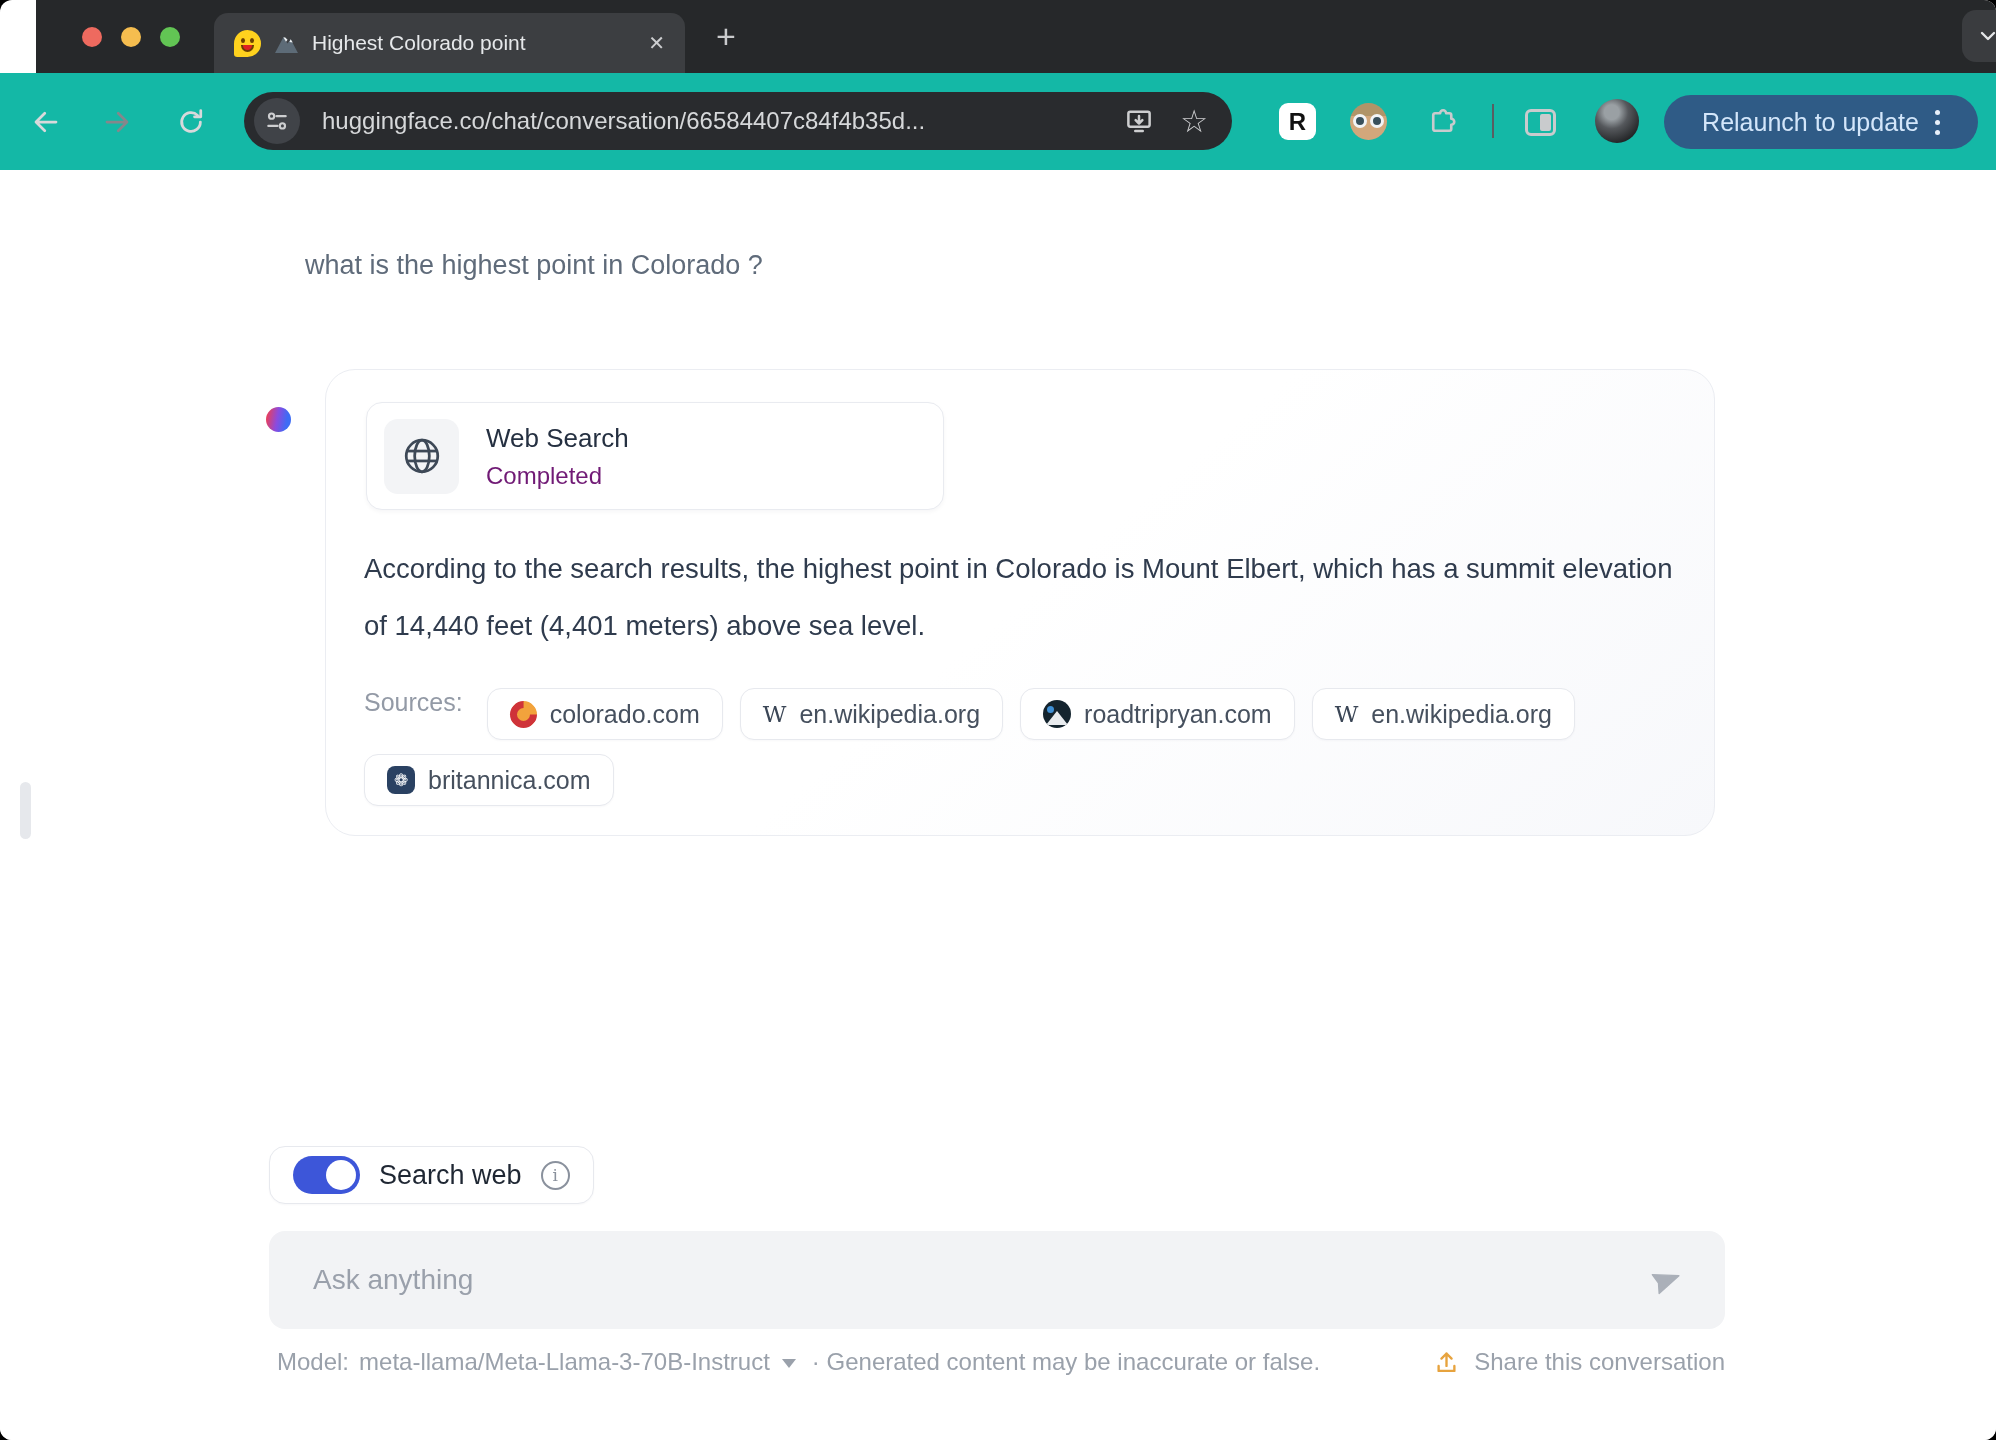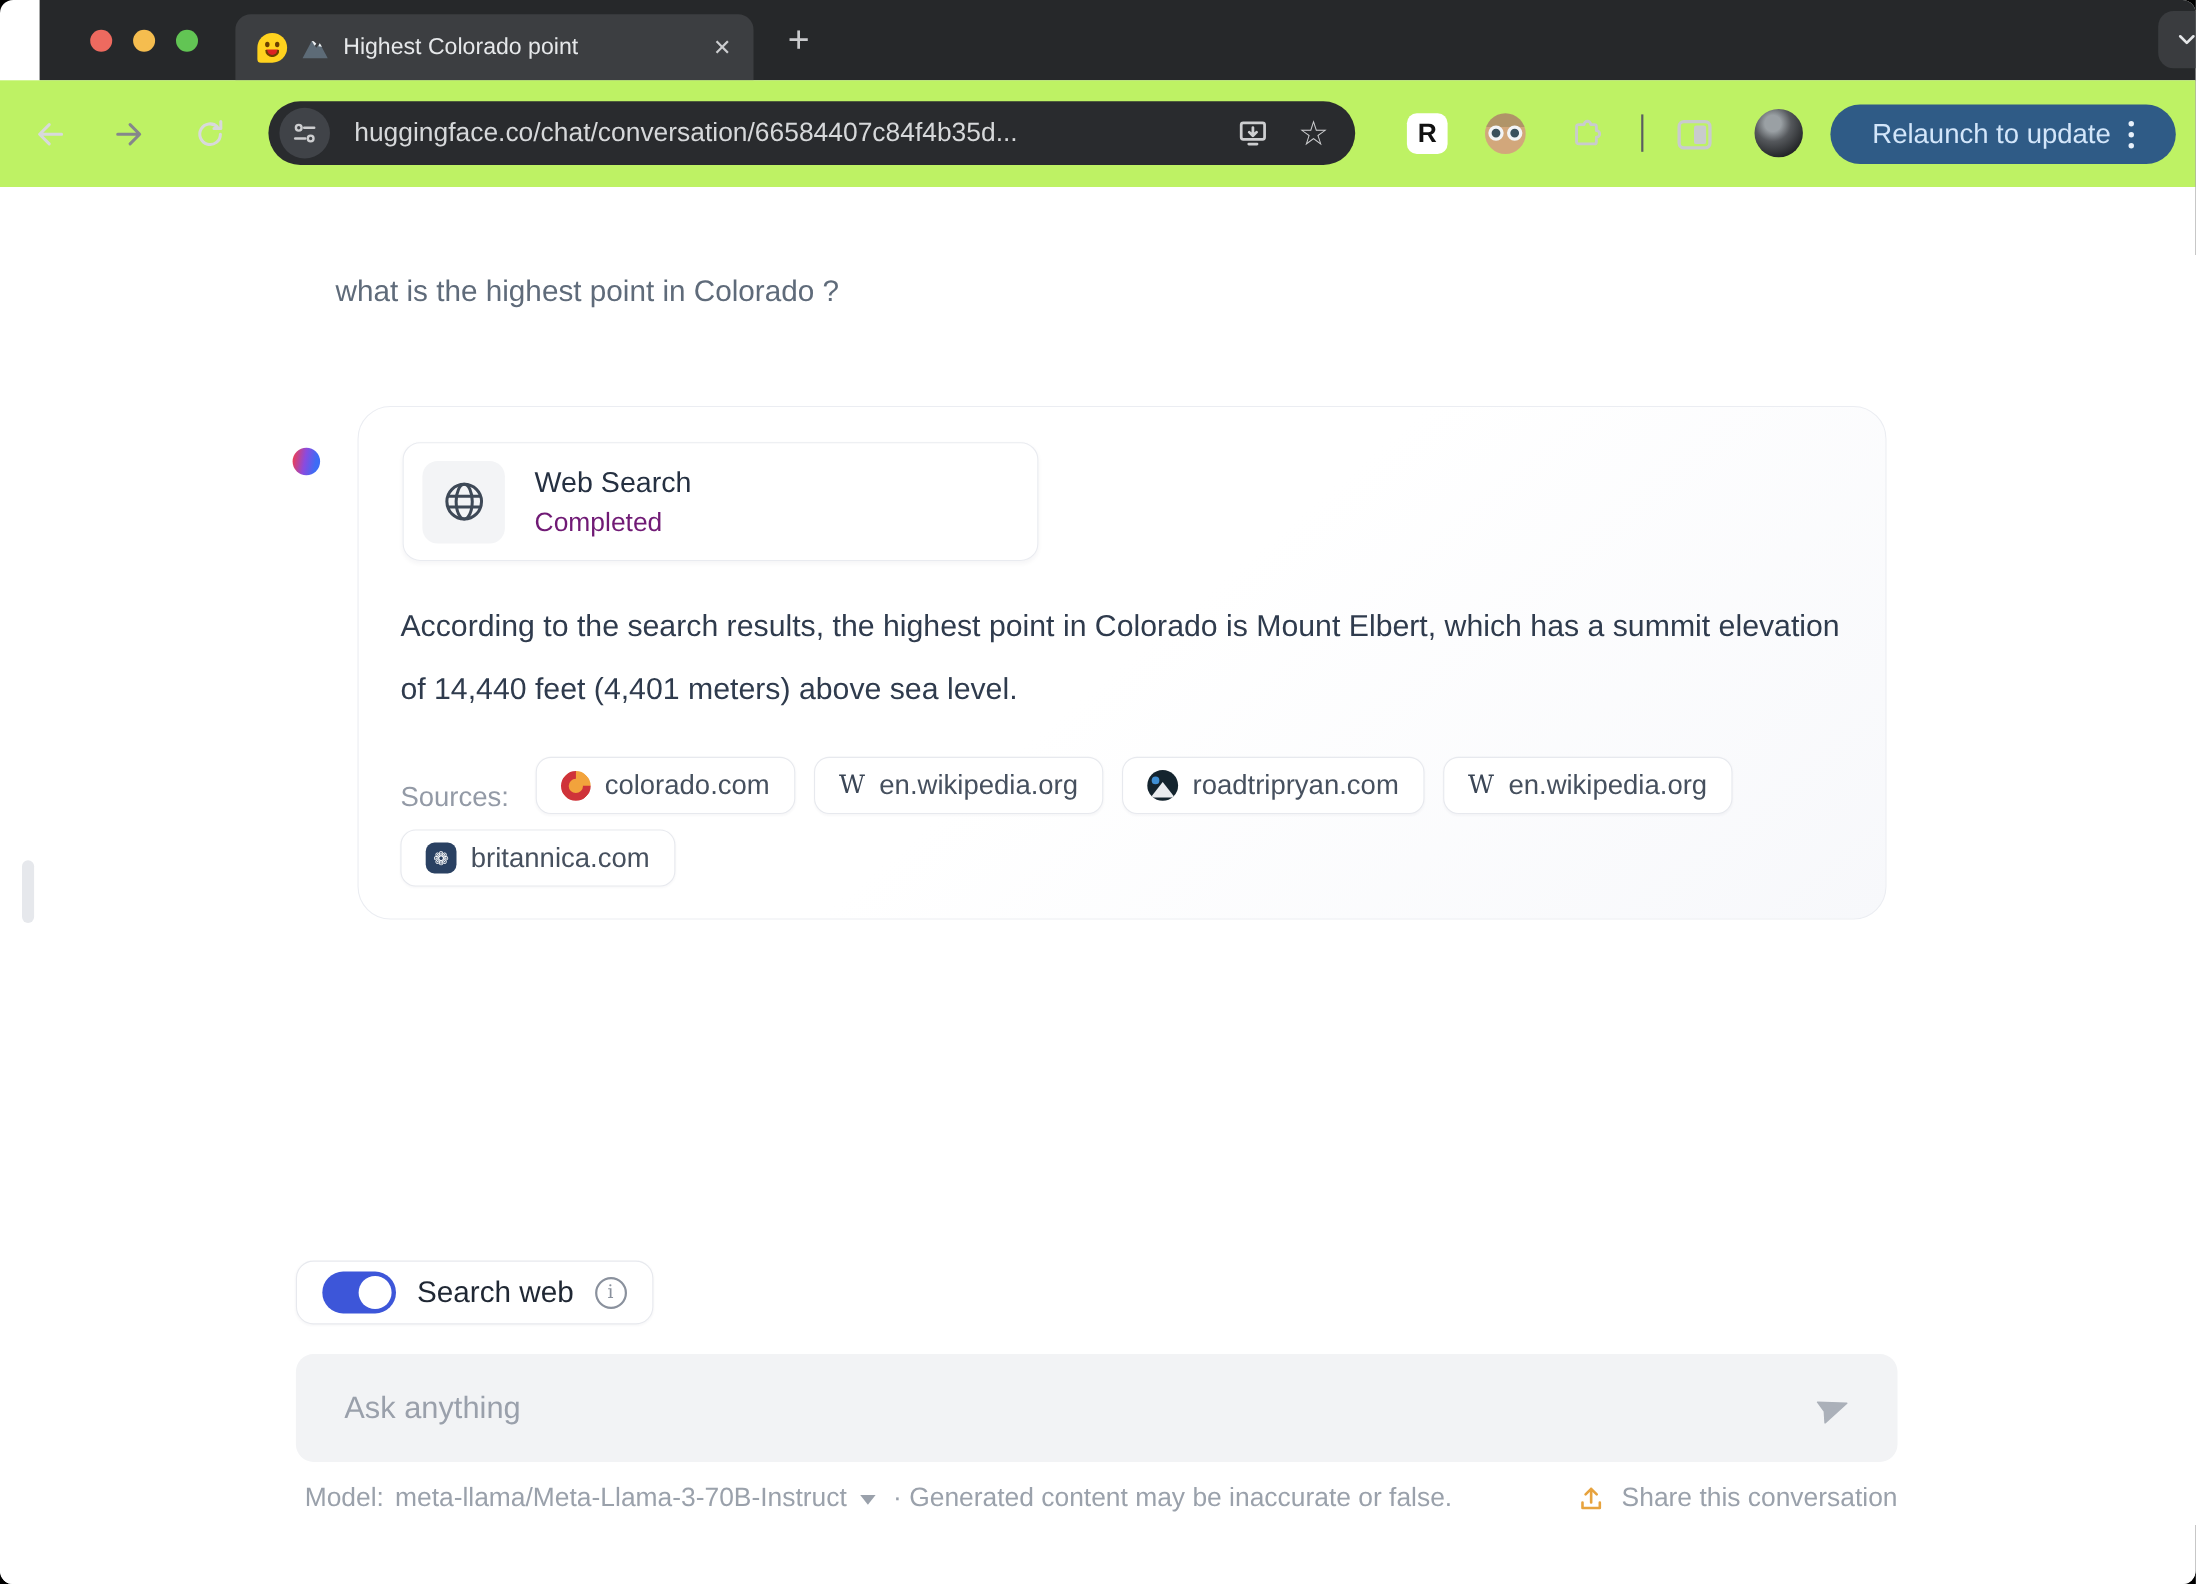--- a/index.html
+++ b/index.html
@@ -19,21 +19,21 @@
   .smiley i{position:absolute;top:8px;width:4px;height:5px;border-radius:50%;background:#6b3f00;}
   .smiley i.l{left:7px}.smiley i.r{right:7px}
   .smiley u{position:absolute;left:7px;bottom:5px;width:13px;height:7px;border:2px solid #6b3f00;border-top:none;
     border-radius:0 0 12px 12px;box-sizing:border-box;background:#d22;}
   .newtab{position:absolute;left:668px;top:14px;width:44px;height:44px;display:flex;align-items:center;
     justify-content:center;color:#c9cacc;font-size:34px;font-weight:300;}
   .strip-chevron{position:absolute;left:1926px;top:10px;width:52px;height:52px;border-radius:14px;
     background:#3a3c3f;display:flex;align-items:center;justify-content:center;}
 
   
-  .toolbar{position:absolute;top:73px;left:0;right:0;height:97px;background:#bef264;}
+  .toolbar{position:absolute;top:73px;left:0;right:0;height:97px;background:#14b8a6;}
   .tb-btn{position:absolute;top:27px;width:44px;height:44px;display:flex;align-items:center;justify-content:center;}
   .urlbar{position:absolute;left:244px;top:19px;width:988px;height:58px;border-radius:29px;background:#292b2e;
     display:flex;align-items:center;padding:0 10px;box-sizing:border-box;}
   .site-chip{width:46px;height:46px;border-radius:50%;background:#404348;display:flex;align-items:center;
     justify-content:center;flex:none;}
   .url-text{margin-left:22px;font-size:24px;color:#d6d8da;white-space:nowrap;overflow:hidden;max-width:620px;}
   .urlbar-right{margin-left:auto;display:flex;align-items:center;gap:26px;padding-right:14px;}
   .star{font-size:31px;color:#cdced0;line-height:1;}
   .ext-r{position:absolute;left:1279px;top:30px;width:37px;height:37px;border-radius:9px;background:#fff;
     display:flex;align-items:center;justify-content:center;font-size:24px;font-weight:bold;color:#111;}
@@ -61,21 +61,21 @@
   .bot-dot{position:absolute;left:266px;top:237px;width:25px;height:25px;border-radius:50%;
     background:linear-gradient(100deg,#ef3e52 5%,#8a4bdf 45%,#3d6cf5 80%);}
   .card{position:absolute;left:325px;top:199px;width:1390px;height:467px;border:1px solid #ebedf2;border-radius:30px;
     background:linear-gradient(140deg,#ffffff 50%,#f7f8fb 100%);box-sizing:border-box;}
   .tool-box{position:absolute;left:40px;top:32px;width:578px;height:108px;border:1px solid #e9ebf0;border-radius:16px;
     background:#fff;box-shadow:0 2px 4px rgba(20,30,50,.04);display:flex;align-items:center;padding:0 17px;gap:27px;box-sizing:border-box;}
   .tool-tile{width:75px;height:75px;border-radius:14px;background:#f3f4f6;display:flex;align-items:center;justify-content:center;flex:none;}
   .tool-title{font-size:26px;color:#253041;margin-bottom:8px;}
   .tool-status{font-size:24px;color:#701a75;}
   .answer{position:absolute;left:38px;top:170px;width:1330px;font-size:27.5px;line-height:57px;color:#2f3b4d;}
-  .sources{position:absolute;left:38px;top:318px;width:1330px;display:flex;flex-wrap:wrap;align-items:flex-end;
+  .sources{position:absolute;left:38px;top:318px;width:1330px;display:flex;flex-wrap:wrap;align-items:flex-start;
     gap:17px;row-gap:14px;}
   .sources-label{font-size:25px;color:#939aa6;margin-right:7px;}
   .chip{height:52px;display:flex;align-items:center;gap:13px;padding:5px 22px;border:1px solid #e7e9ee;border-radius:14px;
     background:#fff;font-size:25px;color:#46505e;box-shadow:0 1px 2px rgba(20,30,50,.03);box-sizing:border-box;}
   .fav-colorado{width:27px;height:27px;border:7px solid #cf3339;border-right-color:transparent;border-radius:50%;
     background:#f2a33c;box-sizing:border-box;transform:rotate(-45deg);flex:none;}
   .fav-wiki{font-family:"DejaVu Serif",serif;font-size:23px;color:#3b4656;flex:none;}
   .fav-rtr{width:28px;height:28px;border-radius:50%;background:#14242e;position:relative;overflow:hidden;flex:none;}
   .fav-rtr::before{content:"";position:absolute;left:4px;top:6px;width:7px;height:7px;border-radius:50%;background:#3f8fd4;}
   .fav-rtr::after{content:"";position:absolute;left:3px;bottom:3px;border-left:11px solid transparent;

